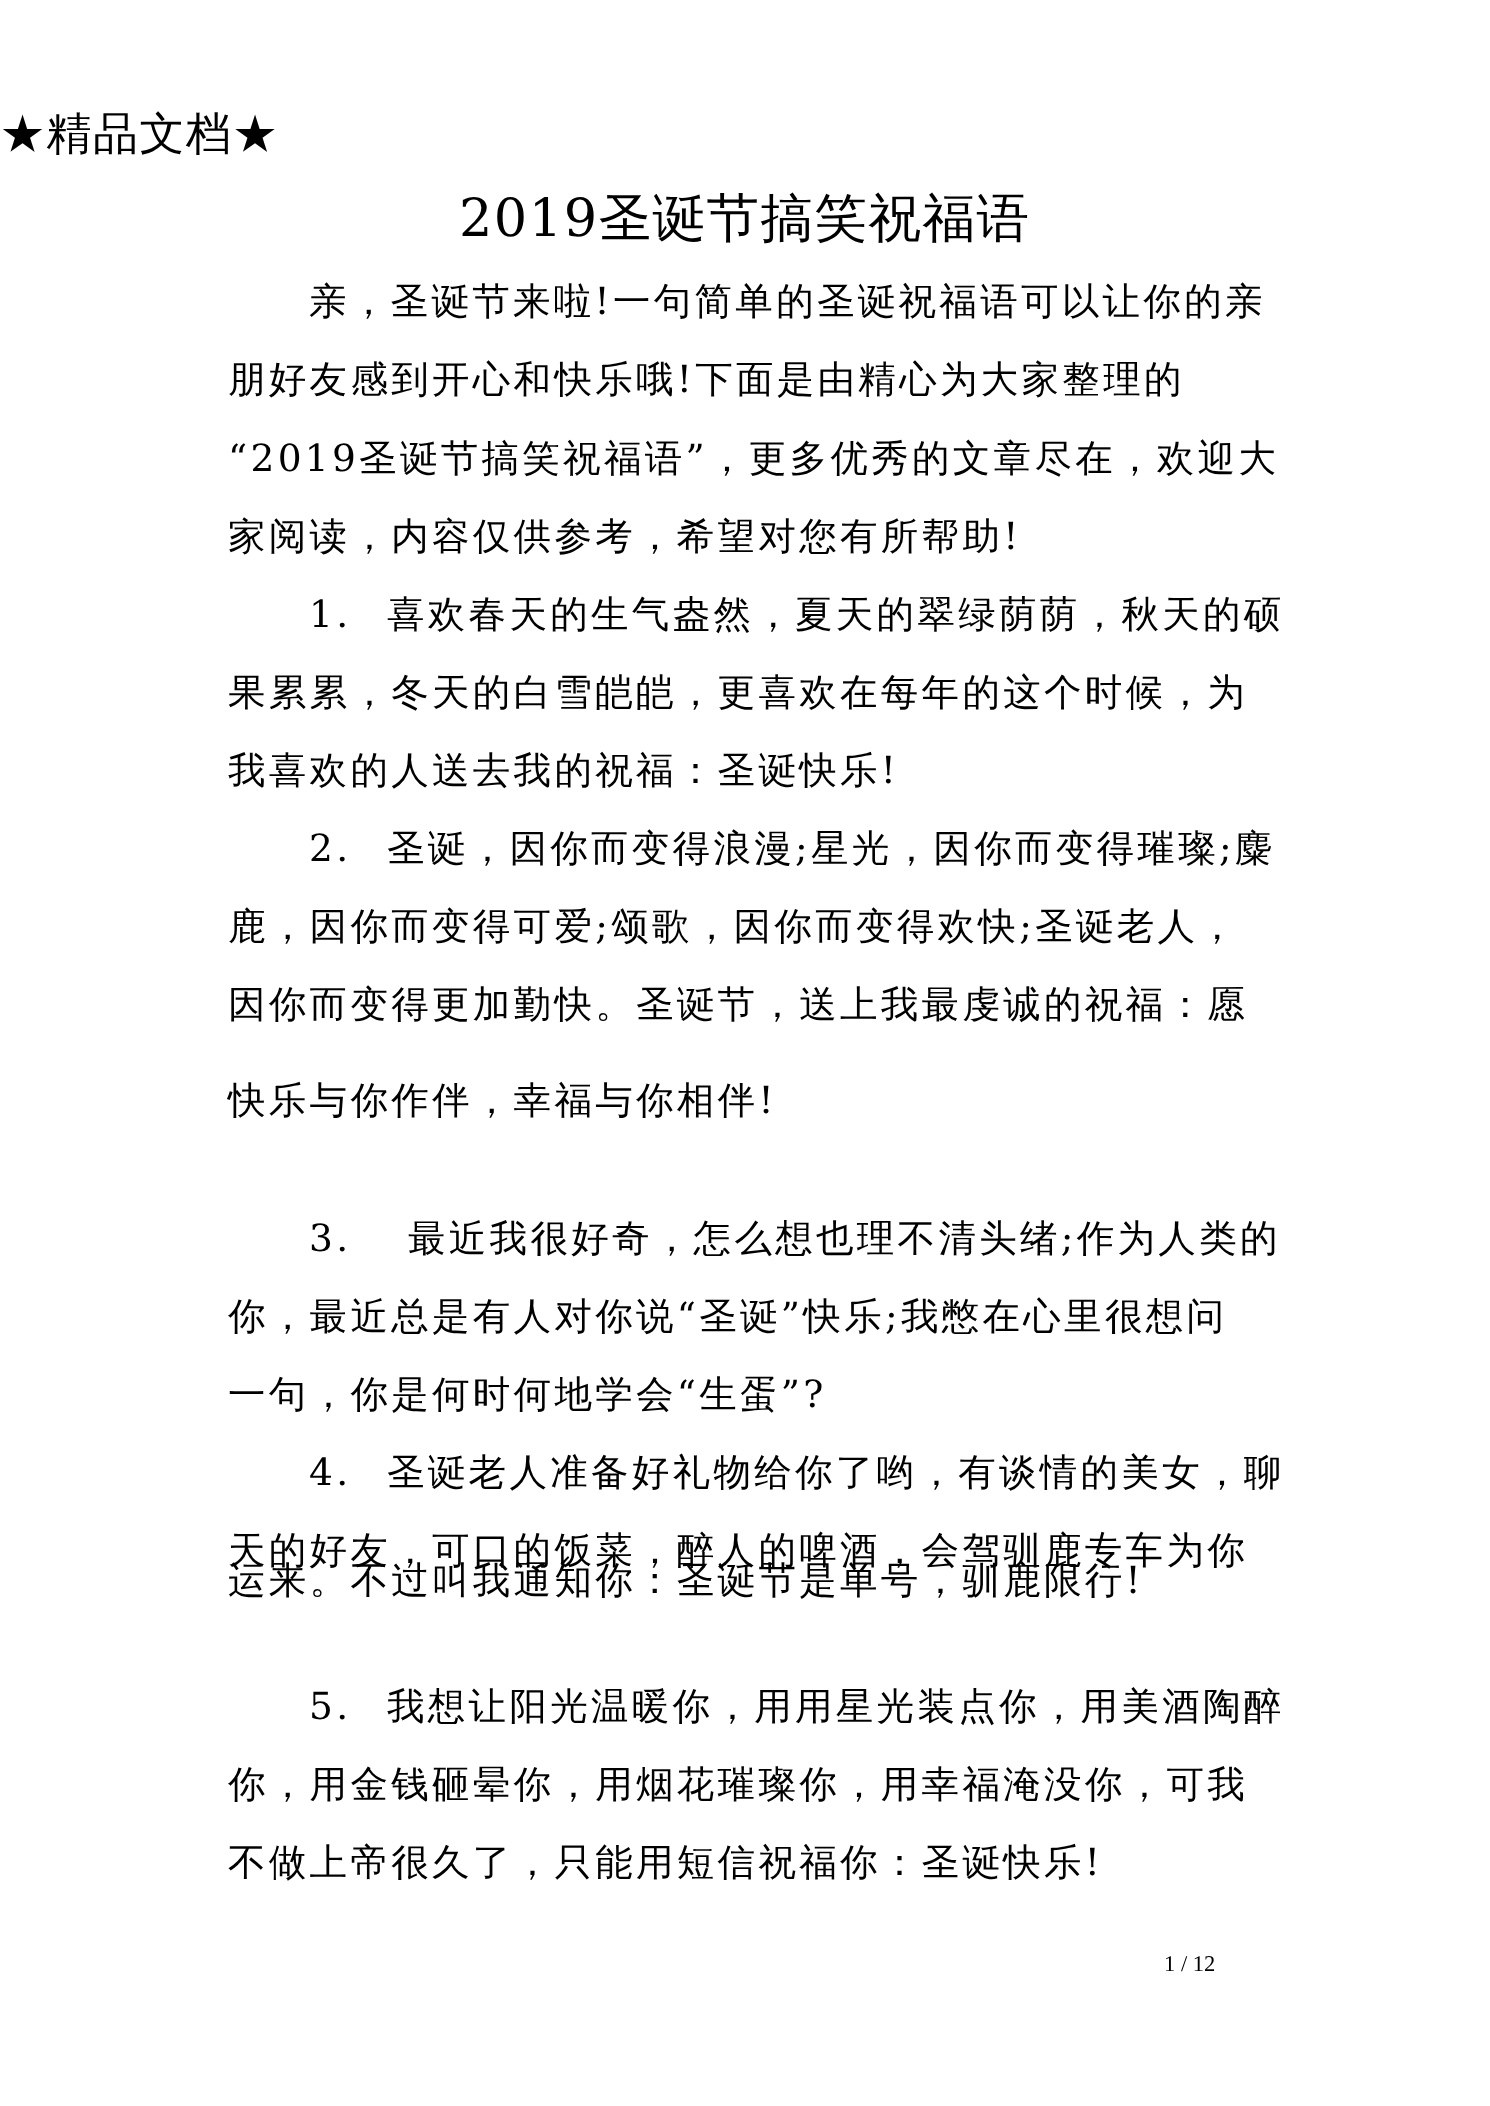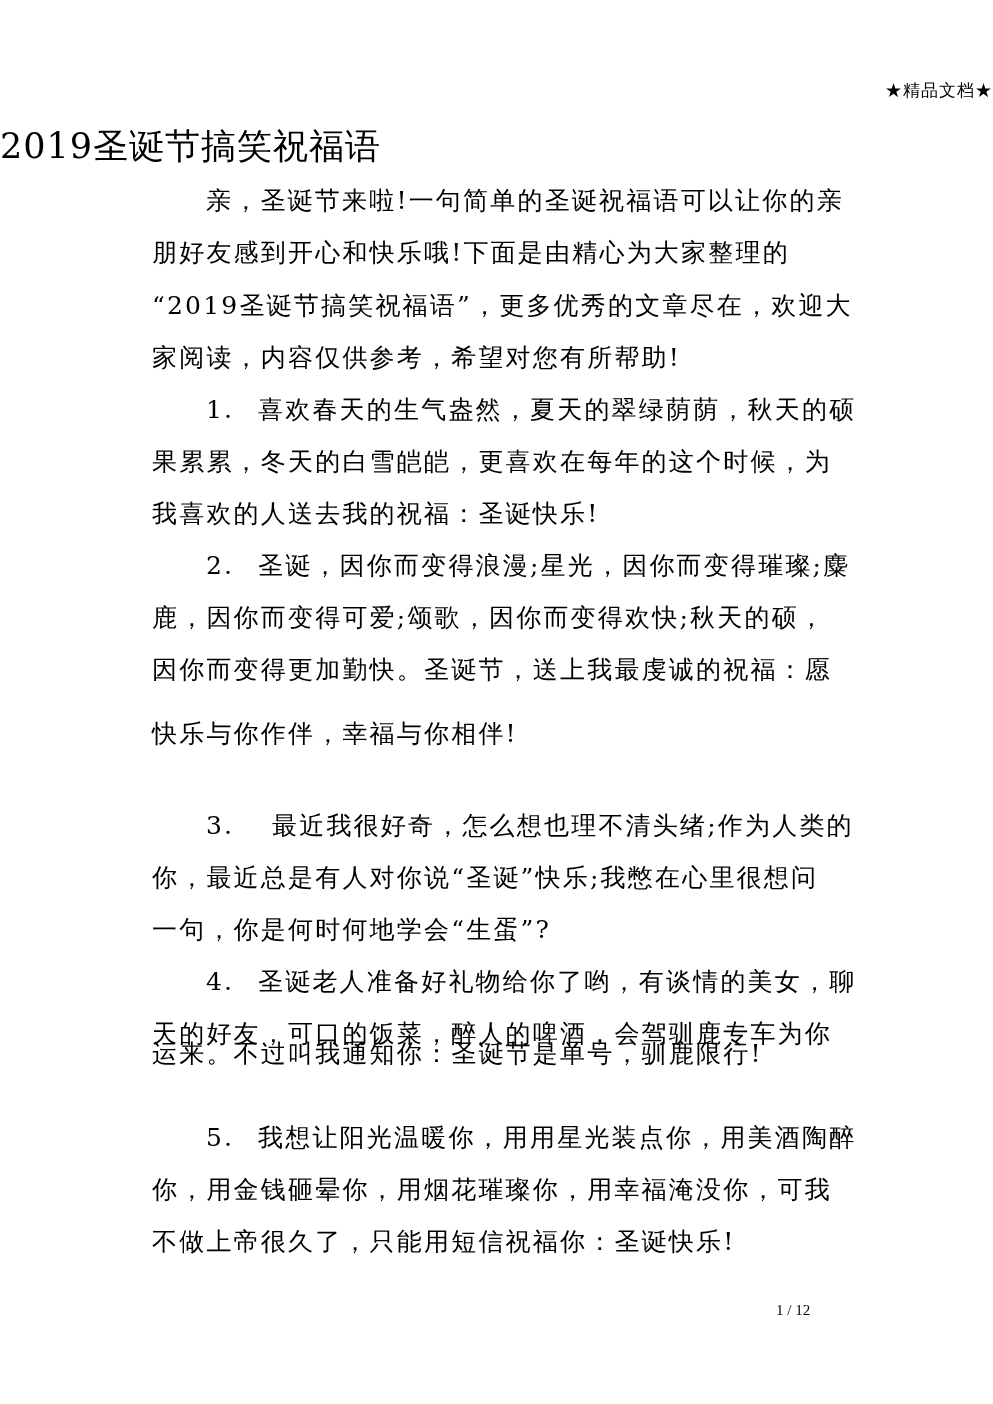--- a/index.html
+++ b/index.html
@@ -20,31 +20,31 @@
       left: 0; top: 0;
       width: 993px;
       height: 1404px;
       background: #ffffff;
     }
     .header-mark {
       position: absolute;
       left: 0;
       width: 993px;
       top: 72px;
-      text-align: right;
-      font-size: 17px;
+      text-align: left;
+      font-size: 30px;
       line-height: 36px;
       letter-spacing: 1px;
     }
     .doc-title {
       position: absolute;
       left: 0;
       width: 993px;
       top: 122px;
-      text-align: left;
+      text-align: center;
       font-size: 35px;
       line-height: 48px;
       letter-spacing: 1px;
     }
     .line {
       position: absolute;
       left: 152px;
       font-size: 25px;
       line-height: 36px;
       white-space: nowrap;
@@ -90,21 +90,21 @@
       <span class="num">1.</span><span>喜欢春天的生气盎然，夏天的翠绿荫荫，秋天的硕</span>
     </div>
     <div class="line" style="top:444px;">果累累，冬天的白雪皑皑，更喜欢在每年的这个时候，为</div>
     <div class="line" style="top:496px;">我喜欢的人送去我的祝福：圣诞快乐!</div>
   </div>
 
   <div>
     <div class="line indent" style="top:548px;">
       <span class="num">2.</span><span>圣诞，因你而变得浪漫;星光，因你而变得璀璨;麋</span>
     </div>
-    <div class="line" style="top:600px;">鹿，因你而变得可爱;颂歌，因你而变得欢快;秋天的硕，</div>
+    <div class="line" style="top:600px;">鹿，因你而变得可爱;颂歌，因你而变得欢快;圣诞老人，</div>
     <div class="line" style="top:652px;text-align:center;">因你而变得更加勤快。圣诞节，送上我最虔诚的祝福：愿</div>
     <div class="line" style="top:704px;margin-top:12px;">快乐与你作伴，幸福与你相伴!</div>
   </div>
 
   <div>
     <div class="line indent" style="top:808px;">
       <span class="num wide">3.</span><span>最近我很好奇，怎么想也理不清头绪;作为人类的</span>
     </div>
     <div class="line" style="top:860px;">你，最近总是有人对你说“圣诞”快乐;我憋在心里很想问</div>
     <div class="line" style="top:912px;">一句，你是何时何地学会“生蛋”?</div>

